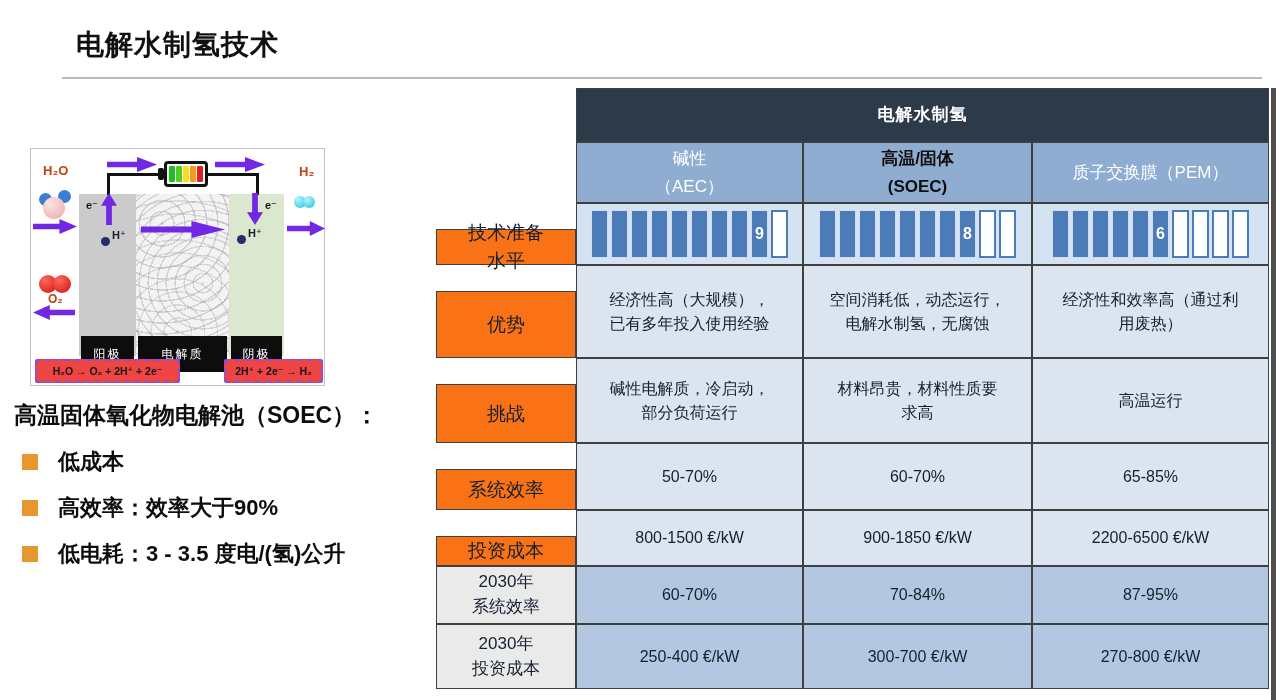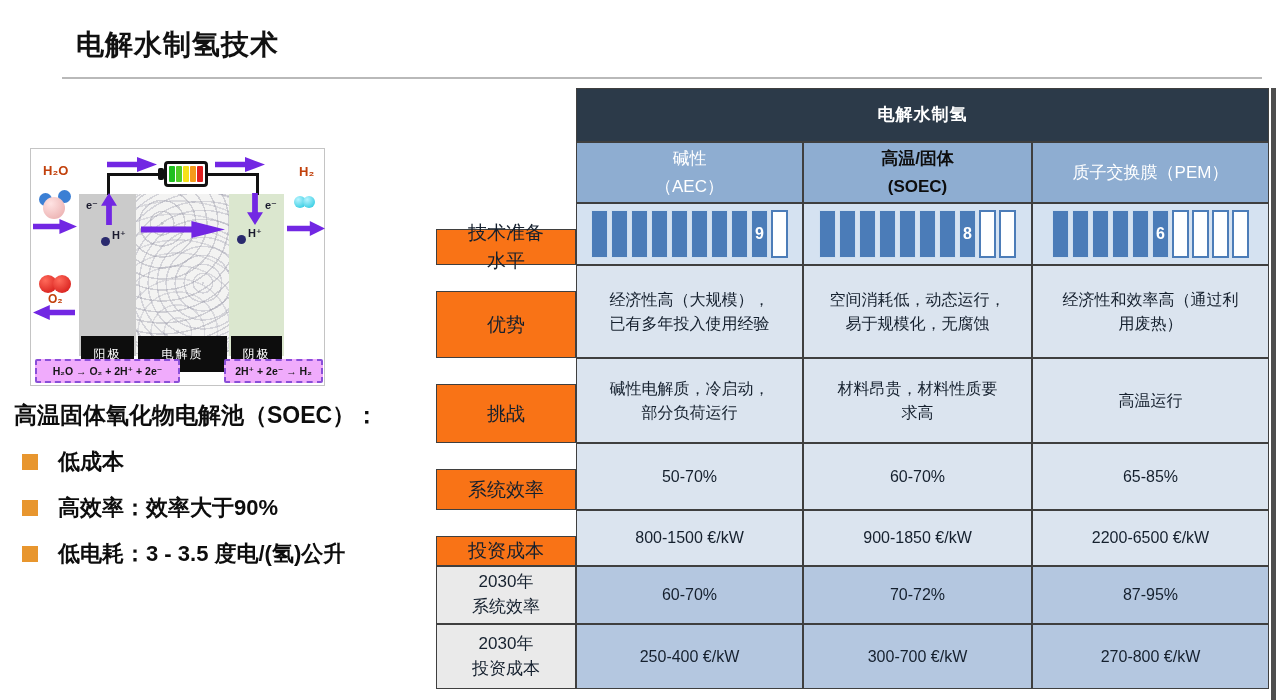--- a/index.html
+++ b/index.html
@@ -39,21 +39,21 @@
   .ar-right { clip-path:polygon(0 32%, 60% 32%, 60% 0, 100% 50%, 60% 100%, 60% 68%, 0 68%); }
   .ar-left  { clip-path:polygon(100% 32%, 40% 32%, 40% 0, 0 50%, 40% 100%, 40% 68%, 100% 68%); }
   .ar-up    { clip-path:polygon(32% 100%, 32% 40%, 0 40%, 50% 0, 100% 40%, 68% 40%, 68% 100%); }
   .ar-down  { clip-path:polygon(32% 0, 32% 60%, 0 60%, 50% 100%, 100% 60%, 68% 60%, 68% 0); }
 
   .chem-label { position:absolute; font-weight:bold; font-size:13px; color:#c2410c; }
   .chem-small { position:absolute; font-weight:bold; font-size:11px; color:#1a1a2e; }
   .ball { position:absolute; border-radius:50%; }
   .eq-box { position:absolute; top:210px; height:24px; border:2px dashed #8a4fd8; border-radius:2px;
      display:flex; align-items:center; justify-content:center; font-size:10.5px; font-weight:bold; color:#161616;
-     background:#f0abfc; white-space:nowrap; }
+     background:#ef4444; white-space:nowrap; }
 
   
   #soec-notes { left:14px; top:400px; width:470px; z-index:5; }
   #soec-heading { font-size:23px; font-weight:bold; color:#0d0d0d; }
   .bullet-row { display:flex; align-items:center; margin-top:16px; }
   .bullet-sq { width:16px; height:16px; background:#e8962e; margin:0 20px 0 8px; flex:none; }
   .bullet-text { font-size:22px; font-weight:bold; color:#0d0d0d; white-space:nowrap; }
 
   
   #cmp-table { left:420px; top:88px; display:grid;
@@ -178,21 +178,21 @@
     <div class="tcell bg-label">技术准备
 水平</div>
     <div class="tcell bg-trl"><div class="trl-wrap"><span class="trl-bar filled"></span><span class="trl-bar filled"></span><span class="trl-bar filled"></span><span class="trl-bar filled"></span><span class="trl-bar filled"></span><span class="trl-bar filled"></span><span class="trl-bar filled"></span><span class="trl-bar filled"></span><span class="trl-bar filled">9</span><span class="trl-bar empty"></span></div></div>
     <div class="tcell bg-trl"><div class="trl-wrap"><span class="trl-bar filled"></span><span class="trl-bar filled"></span><span class="trl-bar filled"></span><span class="trl-bar filled"></span><span class="trl-bar filled"></span><span class="trl-bar filled"></span><span class="trl-bar filled"></span><span class="trl-bar filled">8</span><span class="trl-bar empty"></span><span class="trl-bar empty"></span></div></div>
     <div class="tcell bg-trl"><div class="trl-wrap"><span class="trl-bar filled"></span><span class="trl-bar filled"></span><span class="trl-bar filled"></span><span class="trl-bar filled"></span><span class="trl-bar filled"></span><span class="trl-bar filled">6</span><span class="trl-bar empty"></span><span class="trl-bar empty"></span><span class="trl-bar empty"></span><span class="trl-bar empty"></span></div></div>
 
     <div class="tcell bg-label">优势</div>
     <div class="tcell bg-light">经济性高（大规模），
 已有多年投入使用经验</div>
     <div class="tcell bg-light">空间消耗低，动态运行，
-易于规模化，无腐蚀</div>
+电解水制氢，无腐蚀</div>
     <div class="tcell bg-light">经济性和效率高（通过利
 用废热）</div>
 
     <div class="tcell bg-label">挑战</div>
     <div class="tcell bg-light">碱性电解质，冷启动，
 部分负荷运行</div>
     <div class="tcell bg-light">材料昂贵，材料性质要
 求高</div>
     <div class="tcell bg-light">高温运行</div>
 
@@ -202,21 +202,21 @@
     <div class="tcell bg-light">65-85%</div>
 
     <div class="tcell bg-label">投资成本</div>
     <div class="tcell bg-light">800-1500 €/kW</div>
     <div class="tcell bg-light">900-1850 €/kW</div>
     <div class="tcell bg-light">2200-6500 €/kW</div>
 
     <div class="tcell bg-label-gray">2030年
 系统效率</div>
     <div class="tcell bg-dark">60-70%</div>
-    <div class="tcell bg-dark">70-72%</div>
+    <div class="tcell bg-dark">70-84%</div>
     <div class="tcell bg-dark">87-95%</div>
 
     <div class="tcell bg-label-gray">2030年
 投资成本</div>
     <div class="tcell bg-dark">250-400 €/kW</div>
     <div class="tcell bg-dark">300-700 €/kW</div>
     <div class="tcell bg-dark">270-800 €/kW</div>
   </div>
 
 </div>

